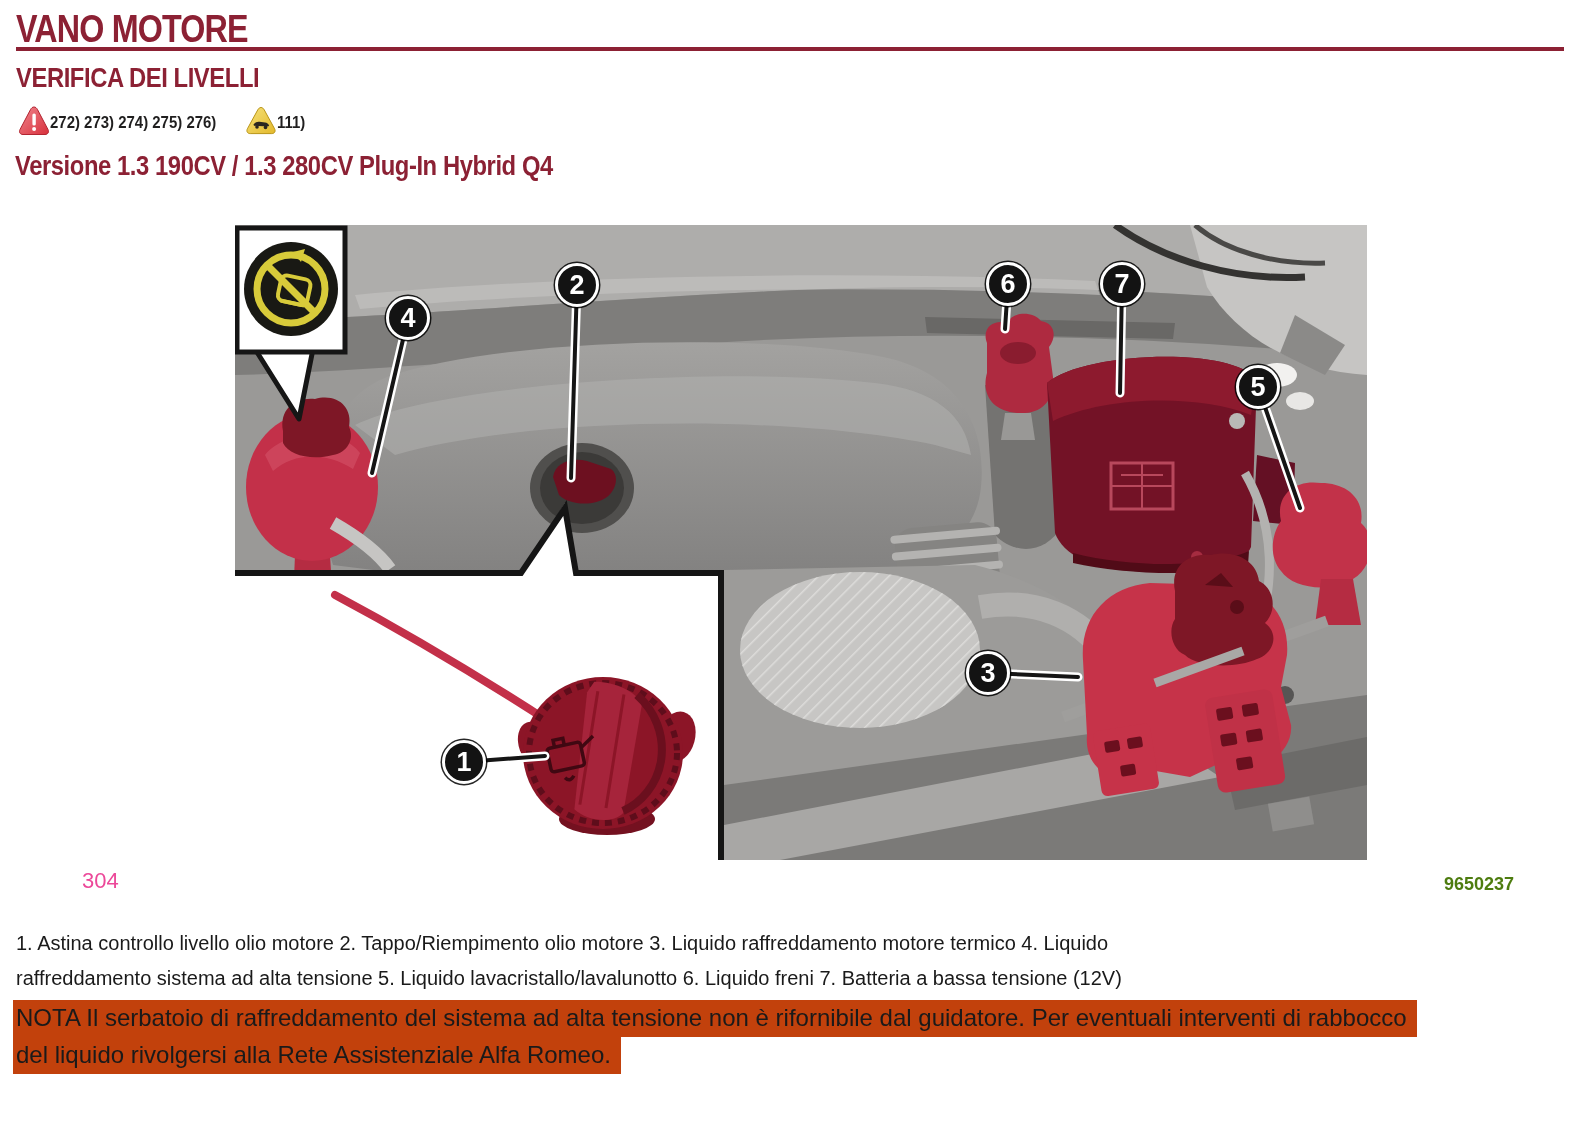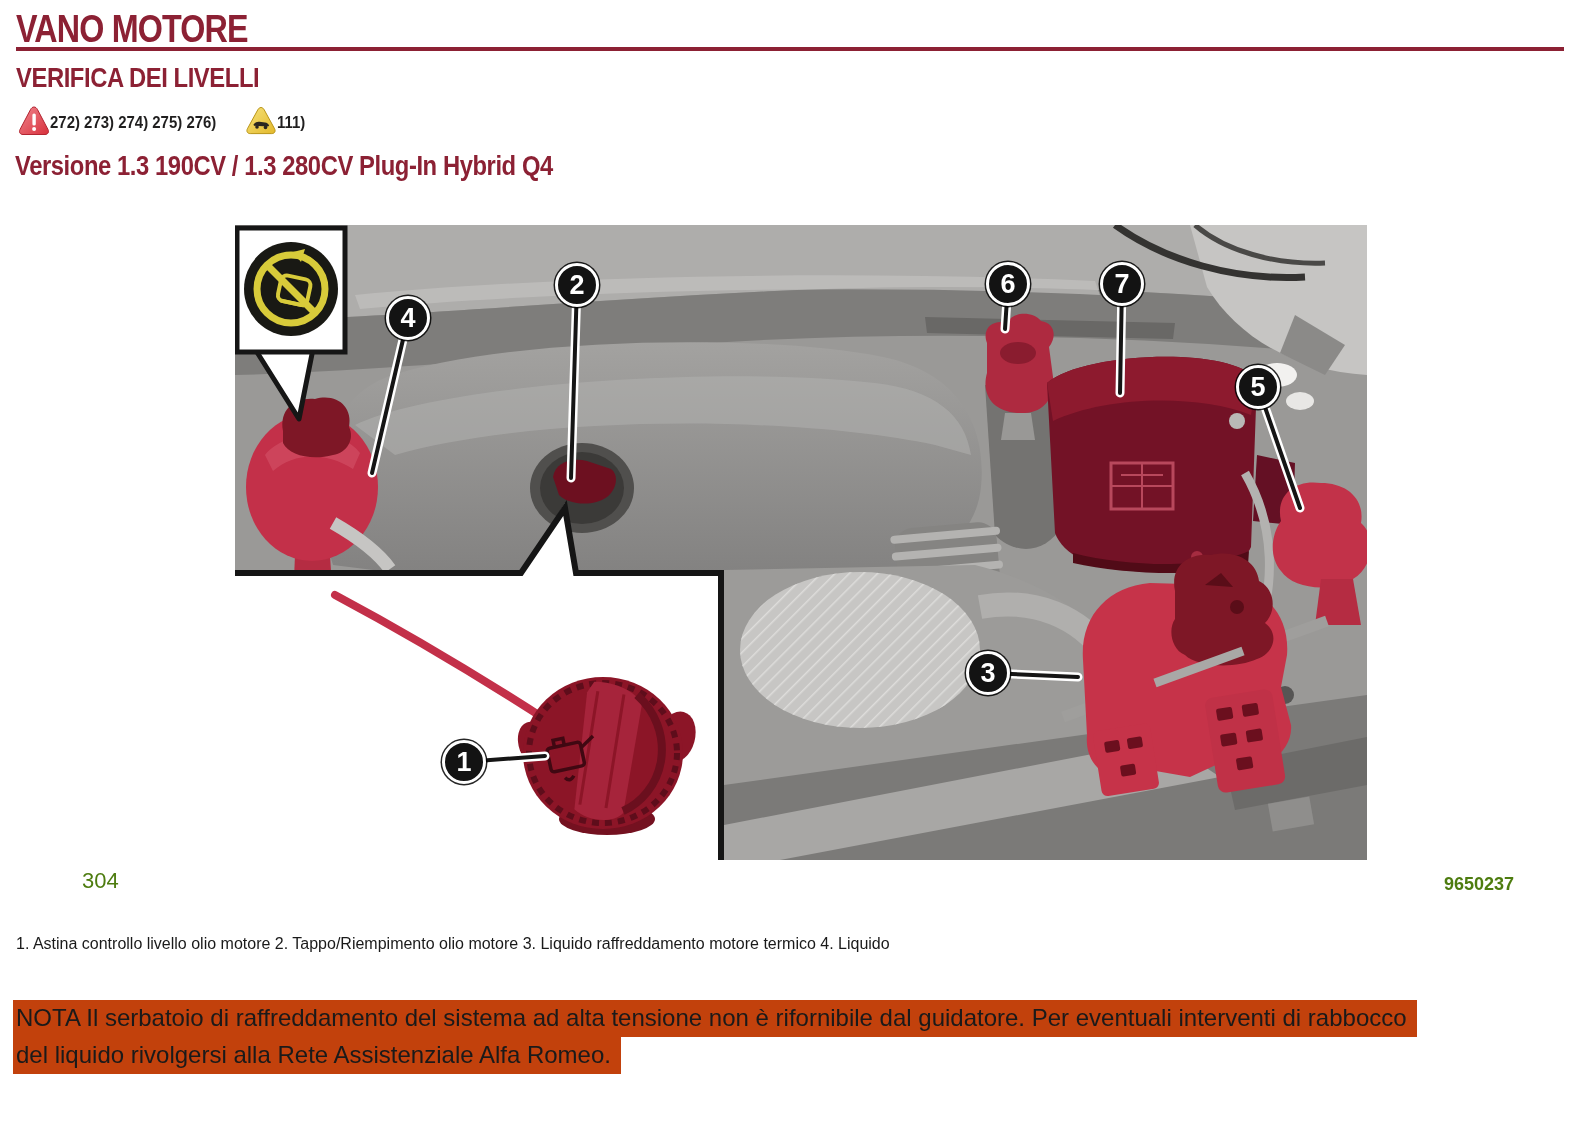--- a/index.html
+++ b/index.html
@@ -19,24 +19,24 @@
 
   .figure{position:absolute;left:235px;top:225px;width:1132px;height:635px;}
   .figure svg{position:absolute;left:0;top:0;}
 
   .badge{position:absolute;width:44px;height:44px;border-radius:50%;
          background:#131313;border:3px solid #ffffff;box-sizing:border-box;
          box-shadow:0 0 0 1.5px rgba(0,0,0,.85);
          display:flex;align-items:center;justify-content:center;
          color:#ffffff;font-size:27px;font-weight:bold;}
 
-  .pagenum{position:absolute;left:82px;top:868px;font-size:22px;color:#4d7c0f;}
+  .pagenum{position:absolute;left:82px;top:868px;font-size:22px;color:#ec4899;}
   .figcode{position:absolute;right:66px;top:874px;font-size:18px;font-weight:bold;color:#4d7c0f;}
 
-  .legend{position:absolute;left:16px;top:926px;width:1560px;font-size:16px;line-height:35px;color:#1a1a1a;}
+  .legend{position:absolute;left:16px;top:926px;width:1560px;font-size:20px;line-height:35px;color:#1a1a1a;}
   .legend .line{display:block;white-space:nowrap;}
 
   .nota{position:absolute;left:16px;top:1000px;width:1560px;font-size:24px;line-height:35px;color:#1a1a1a;}
   .nota .hl{background:#c2410c;display:inline-block;padding:0 10px 2px 3px;margin-left:-3px;white-space:nowrap;}
 </style>
 </head>
 <body>
 
 <div class="page">
 
@@ -255,20 +255,21 @@
     <div class="badge" style="left:1001px;top:140px;">5</div>
     <div class="badge" style="left:751px;top:37px;">6</div>
     <div class="badge" style="left:865px;top:37px;">7</div>
   </div>
 
   <div class="pagenum">304</div>
   <div class="figcode">9650237</div>
 
   <div class="legend">
     <span class="line">1. Astina controllo livello olio motore 2. Tappo/Riempimento olio motore 3. Liquido raffreddamento motore termico 4. Liquido</span>
+    <span class="line">raffreddamento sistema ad alta tensione 5. Liquido lavacristallo/lavalunotto 6. Liquido freni 7. Batteria a bassa tensione (12V)</span>
   </div>
 
   <div class="nota">
     <span class="hl">NOTA Il serbatoio di raffreddamento del sistema ad alta tensione non è rifornibile dal guidatore. Per eventuali interventi di rabbocco</span><br>
     <span class="hl">del liquido rivolgersi alla Rete Assistenziale Alfa Romeo.</span>
   </div>
 
 </div>
 
 </body></html>

